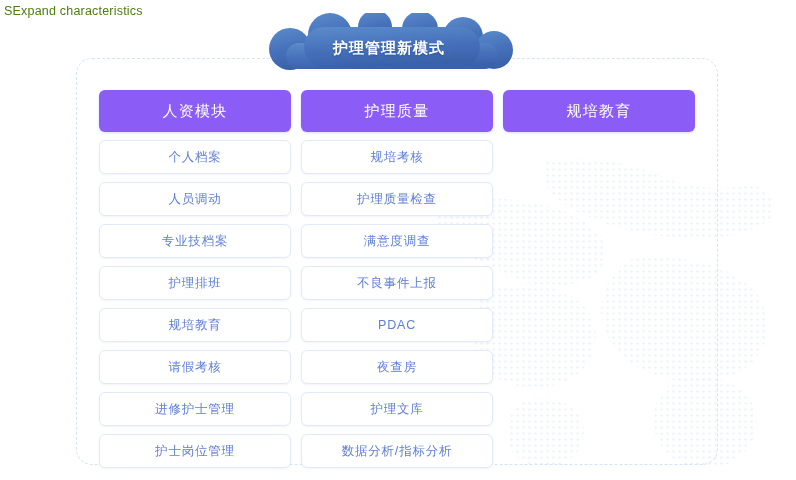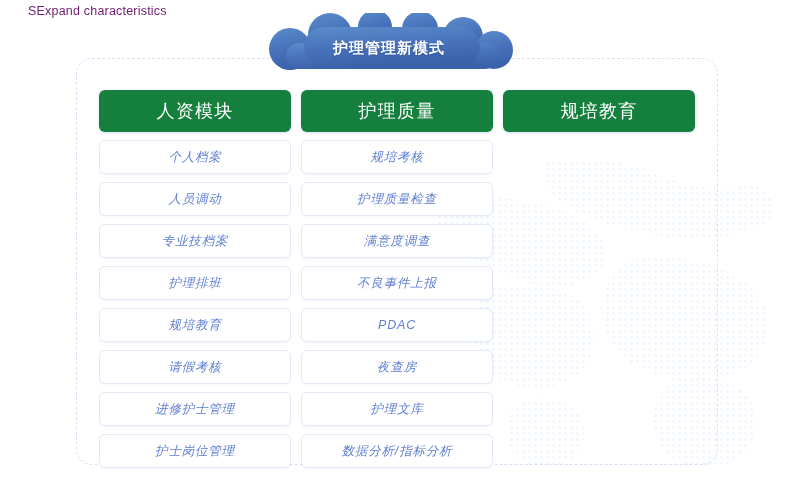--- a/index.html
+++ b/index.html
@@ -22,24 +22,24 @@
     top: 150px;
     width: 380px;
     height: 330px;
     pointer-events: none;
     opacity: .85;
   }
 
   
   #page-label {
     position: absolute;
-    left: 28px;
+    left: 4px;
     top: 4px;
     font-size: 12.5px;
-    color: #701a75;
+    color: #4d7c0f;
     letter-spacing: .2px;
     white-space: nowrap;
   }
 
   
   #dashed-panel {
     position: absolute;
     left: 76px;
     top: 58px;
     width: 642px;
@@ -89,23 +89,23 @@
   }
   .column {
     width: 192px;
     display: flex;
     flex-direction: column;
     gap: 8px;
   }
   .col-header {
     height: 42px;
     border-radius: 6px;
-    background: #15803d;
+    background: #8b5cf6;
     color: #ffffff;
-    font-size: 18px;
+    font-size: 15px;
     letter-spacing: 1.2px;
     display: flex;
     align-items: center;
     justify-content: center;
     box-shadow: 0 1px 3px rgba(26,95,232,.20);
     white-space: nowrap;
   }
   .col-items {
     display: flex;
     flex-direction: column;
@@ -117,21 +117,20 @@
     border-radius: 6px;
     background: #ffffff;
     color: #5f7fd4;
     font-size: 12.5px;
     letter-spacing: .8px;
     display: flex;
     align-items: center;
     justify-content: center;
     box-shadow: 0 1px 2px rgba(120,150,210,.10);
     white-space: nowrap;
-    font-style: italic;
   }
   .col-3 .item-card { letter-spacing: 1px; }
 </style>
 </head>
 <body>
 
 <svg id="world-map" viewBox="0 0 380 330" xmlns="http://www.w3.org/2000/svg" aria-hidden="true">
   <defs>
     <pattern id="dots" width="6" height="6" patternUnits="userSpaceOnUse">
       <circle cx="1.6" cy="1.6" r="1.25" fill="#e9f1fc"></circle>

